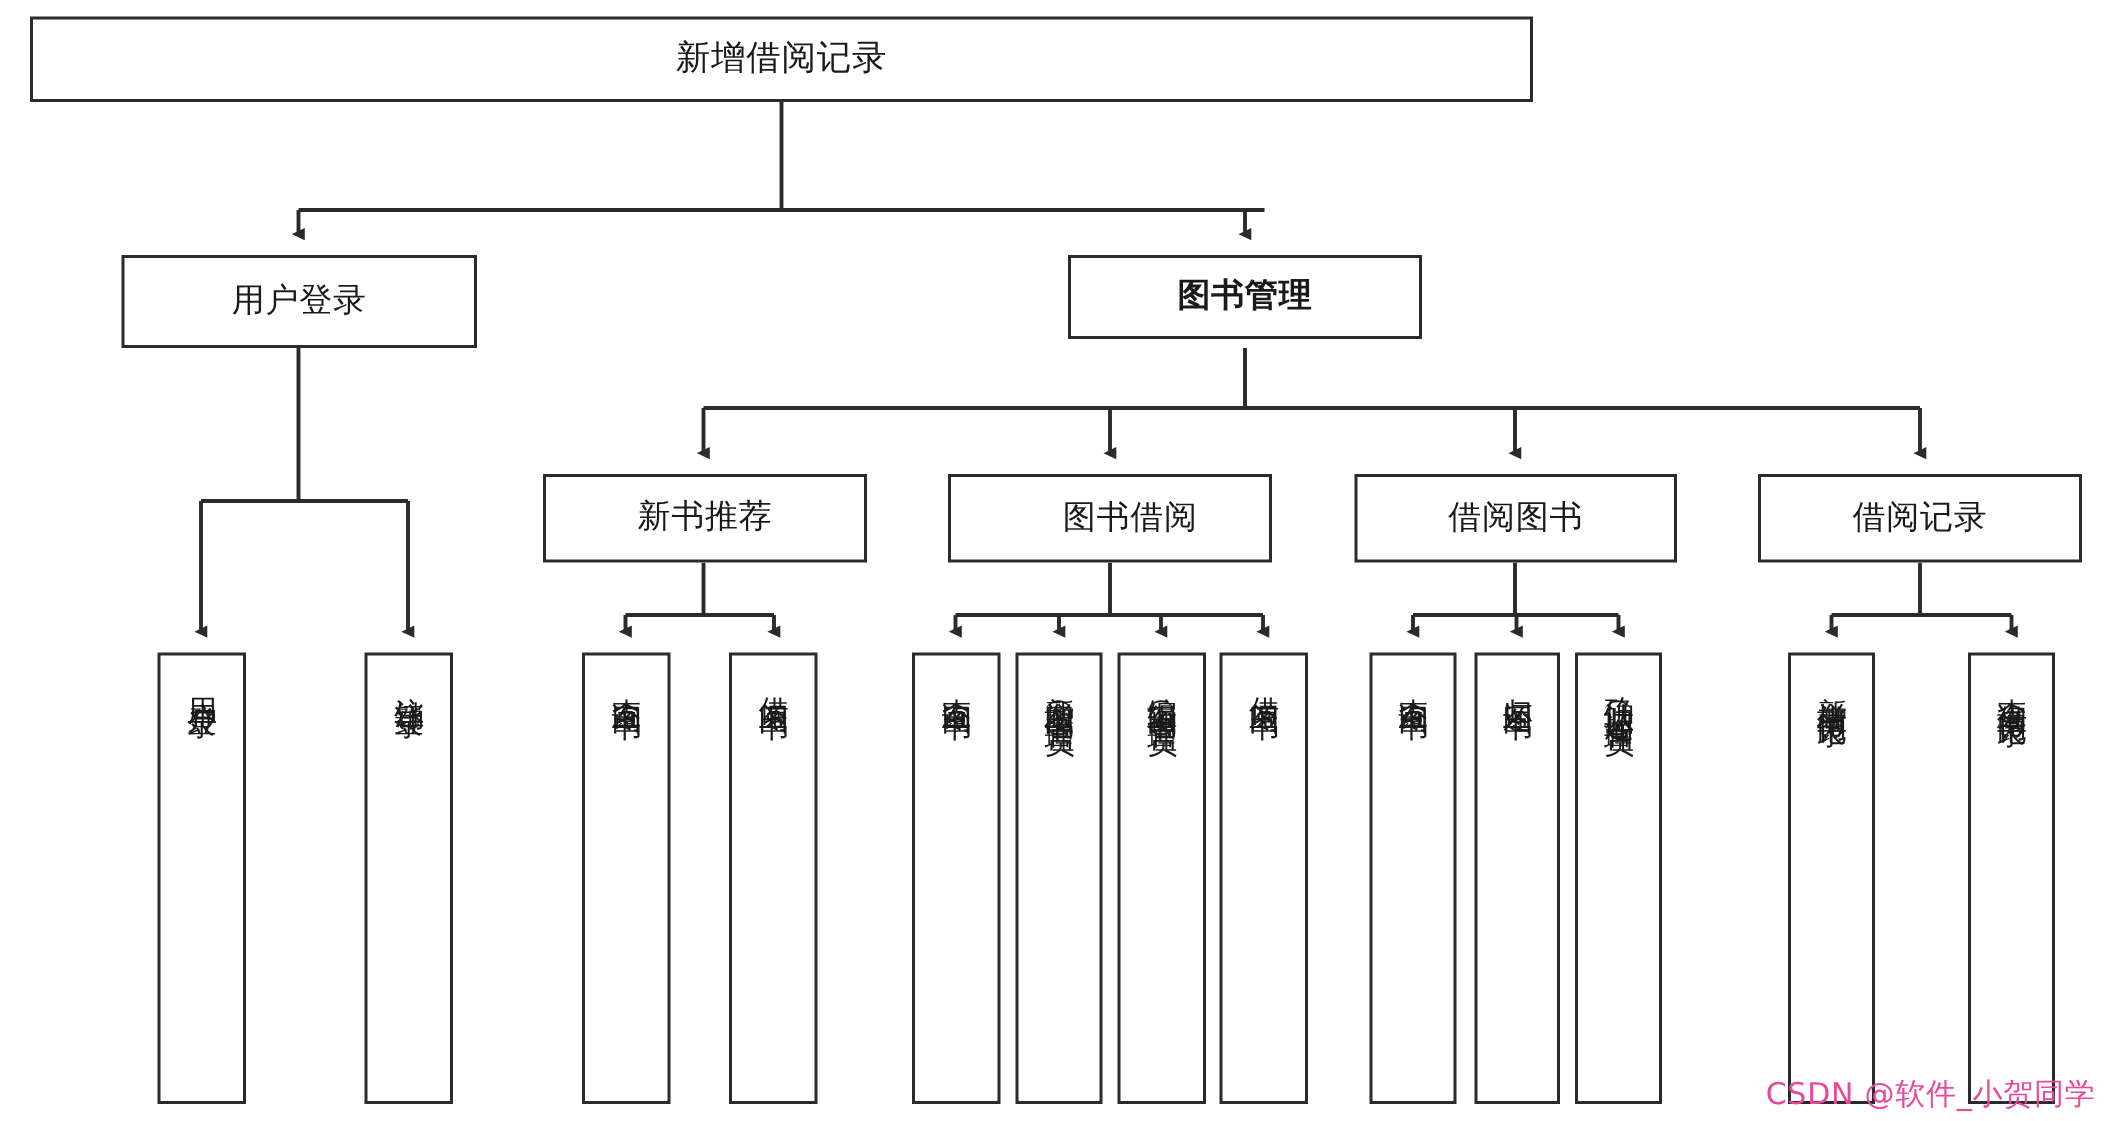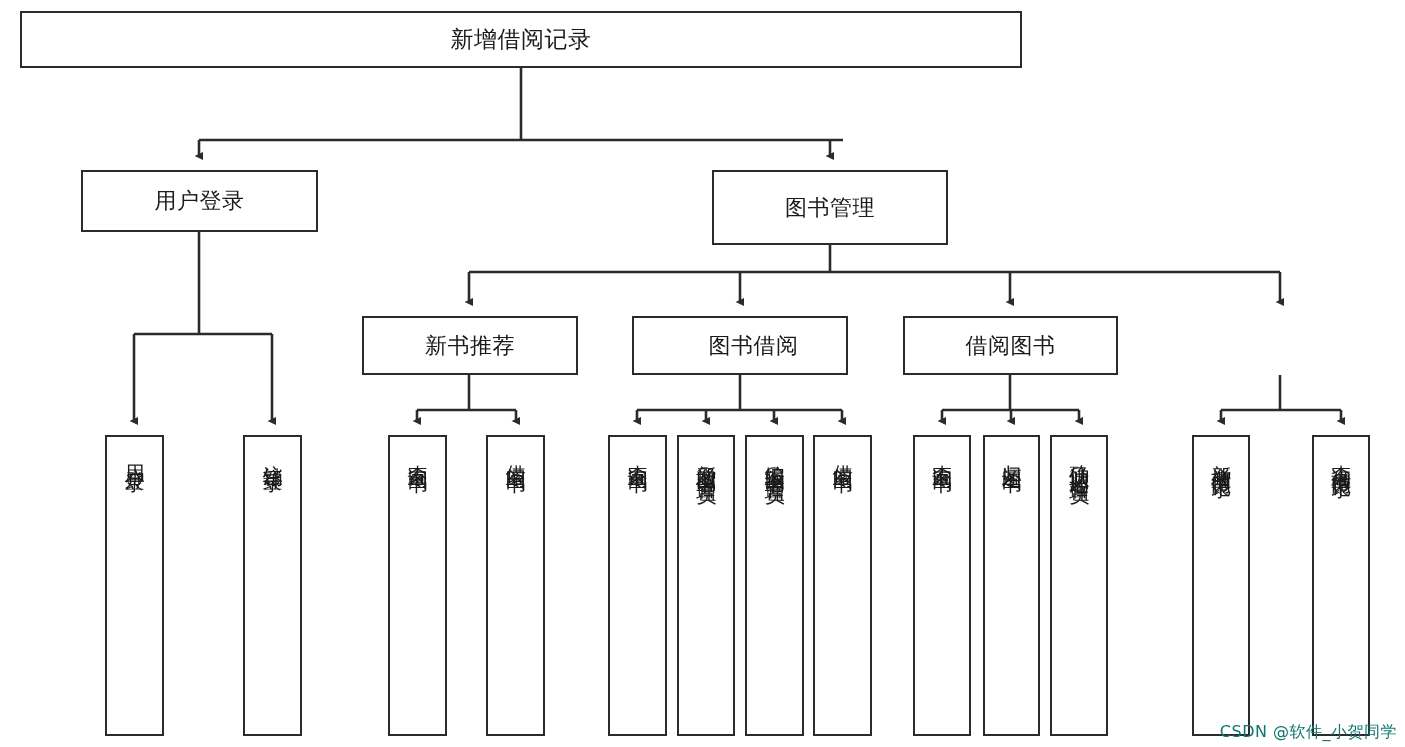--- a/index.html
+++ b/index.html
@@ -59,22 +59,22 @@
   }
   .node.vertical {
     align-items: flex-start;
     justify-content: center;
     padding-top: 12px;
   }
   #watermark {
     position: absolute;
     right: 8px;
     bottom: 4px;
-    font-size: 16px;
-    color: #0f766e;
+    font-size: 20px;
+    color: #ec4899;
     letter-spacing: 0.5px;
     z-index: 5;
     white-space: nowrap;
     font-family: "DejaVu Sans", "Liberation Sans", sans-serif;
   }
 </style>
 </head>
 <body>
 
 <div id="diagram-root">
@@ -129,33 +129,36 @@
     </g>
   </svg>
 
   <div class="node root" style="left:20px;top:11px;width:1002px;height:57px;">
     <span class="node-label">新增借阅记录</span>
   </div>
 
   <div class="node level1" style="left:81px;top:170px;width:237px;height:62px;">
     <span class="node-label">用户登录</span>
   </div>
-  <div class="node level1" style="left:712px;top:170px;width:236px;height:75px;">
+  <div class="node level1" style="left:712px;top:170px;width:236px;height:56px;font-weight:bold;">
     <span class="node-label">图书管理</span>
   </div>
 
-  <div class="node level2" style="left:362px;top:316px;width:216px;height:59px;">
+  <div class="node level2" style="left:362px;top:316px;width:216px;height:59px;font-family:Liberation Mono, monospace;">
     <span class="node-label">新书推荐</span>
   </div>
   <div class="node level2" style="left:632px;top:316px;width:216px;height:59px;padding-left:27px;">
     <span class="node-label">图书借阅</span>
   </div>
   <div class="node level2" style="left:903px;top:316px;width:215px;height:59px;">
     <span class="node-label">借阅图书</span>
   </div>
+  <div class="node level2" style="left:1172px;top:316px;width:216px;height:59px;">
+    <span class="node-label">借阅记录</span>
+  </div>
 
   <div class="node vertical" style="left:105px;top:435px;width:59px;height:301px;">
     <span class="node-label">用户登录</span>
   </div>
   <div class="node vertical" style="left:243px;top:435px;width:59px;height:301px;">
     <span class="node-label">注销登录</span>
   </div>
   <div class="node vertical" style="left:388px;top:435px;width:59px;height:301px;">
     <span class="node-label">查询图书</span>
   </div>

